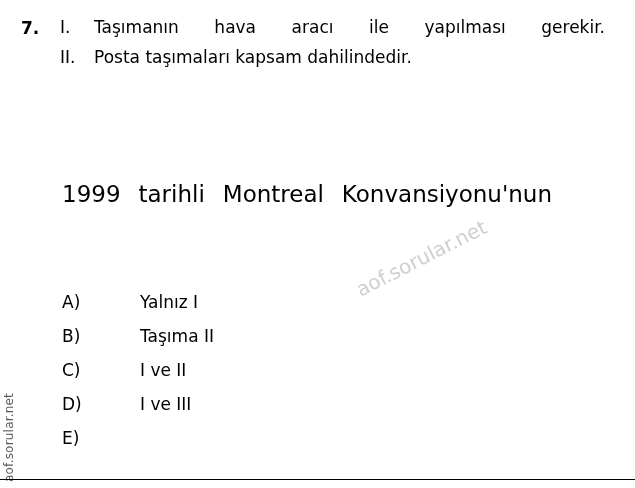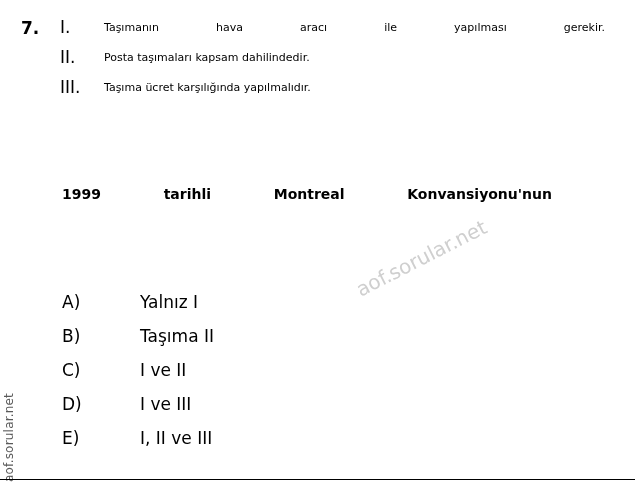--- a/index.html
+++ b/index.html
@@ -72,38 +72,37 @@
     align-items: flex-start;
     margin-bottom: 3px;
   }
   .roman-label {
     width: 34px;
     flex: 0 0 34px;
     font-size: 17px;
     line-height: 27px;
   }
   .roman-text {
-    font-size: 11px;
+    font-size: 17px;
     line-height: 27px;
     text-align: justify;
     text-justify: inter-word;
     flex: 1 1 auto;
-    margin-left: 10px;
   }
   .roman-text.justify-all {
     text-align-last: justify;
   }
 
   .stem {
     position: absolute;
     left: 62px;
     top: 182px;
     width: 490px;
-    font-size: 14px;
-    font-weight: bold;
+    font-size: 23px;
+    font-weight: normal;
     line-height: 25px;
     text-align: justify;
   }
   .stem .l1, .stem .l2 {
     text-align-last: justify;
   }
 
   .options {
     position: absolute;
     left: 62px;
@@ -146,24 +145,20 @@
 
   <div class="roman-list">
     <div class="roman-row">
       <div class="roman-label">I.</div>
       <div class="roman-text justify-all">Taşımanın hava aracı ile yapılması gerekir.</div>
     </div>
     <div class="roman-row">
       <div class="roman-label">II.</div>
       <div class="roman-text">Posta taşımaları kapsam dahilindedir.</div>
     </div>
-    <div class="roman-row">
-      <div class="roman-label">III.</div>
-      <div class="roman-text">Taşıma ücret karşılığında yapılmalıdır.</div>
-    </div>
   </div>
 
   <div class="stem">
     <div class="l1">1999 tarihli Montreal Konvansiyonu'nun</div>
   </div>
 
   <div class="options">
     <div class="option-row">
       <div class="option-letter">A)</div>
       <div class="option-text">Yalnız I</div>
@@ -175,18 +170,17 @@
     <div class="option-row">
       <div class="option-letter">C)</div>
       <div class="option-text">I ve II</div>
     </div>
     <div class="option-row">
       <div class="option-letter">D)</div>
       <div class="option-text">I ve III</div>
     </div>
     <div class="option-row">
       <div class="option-letter">E)</div>
-      <div class="option-text">I, II ve III</div>
     </div>
   </div>
 
   <div class="bottom-rule"></div>
 </div>
 
 </body></html>

